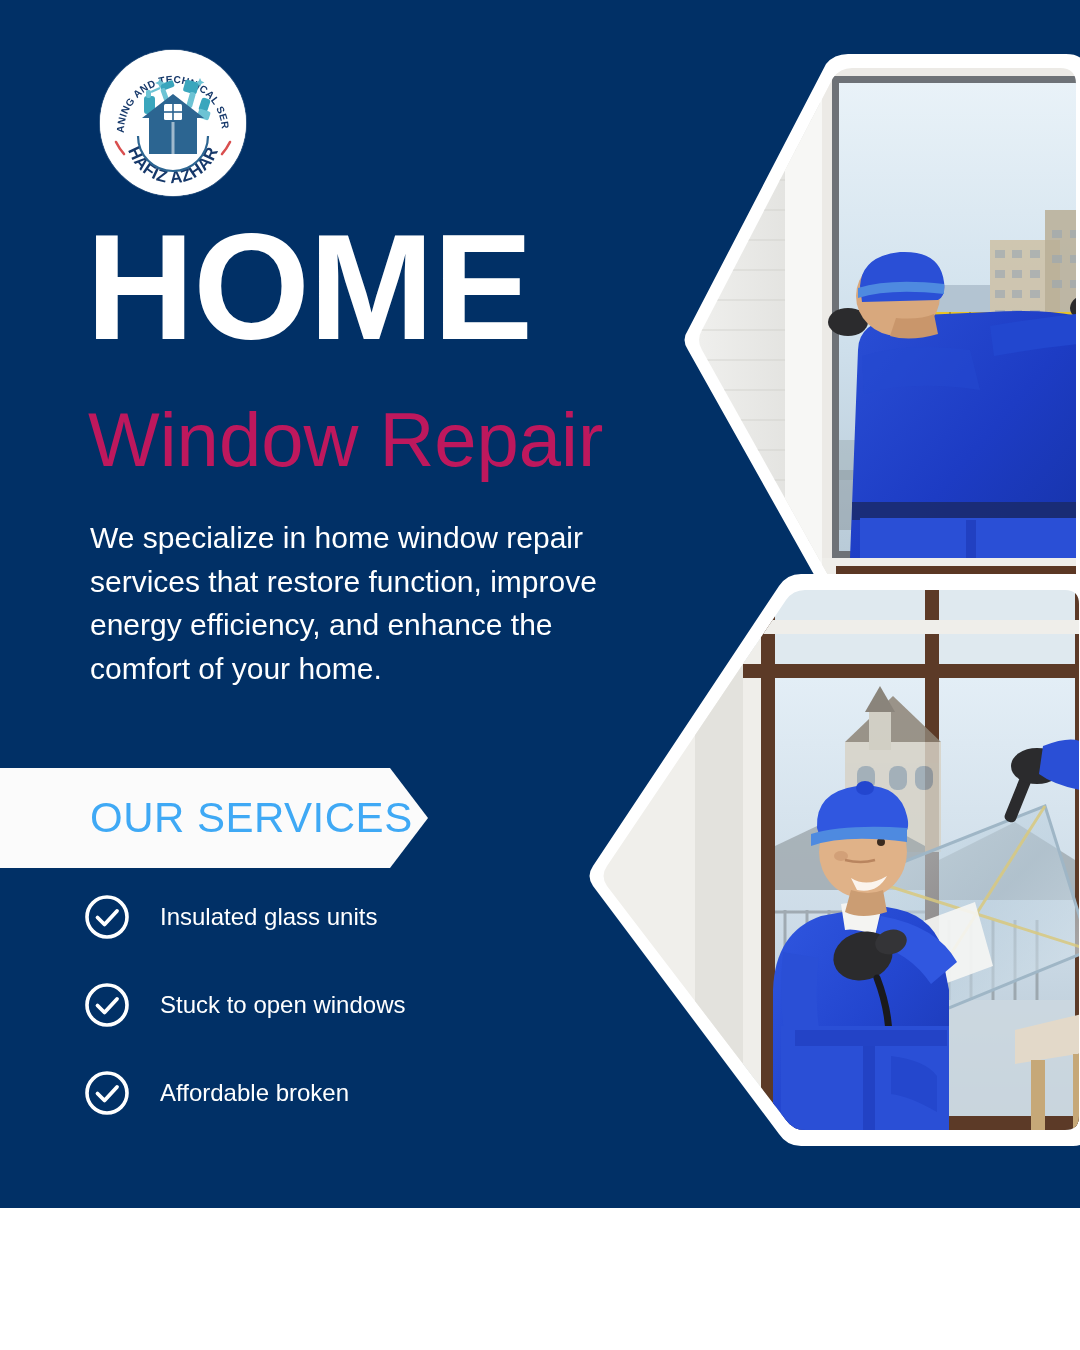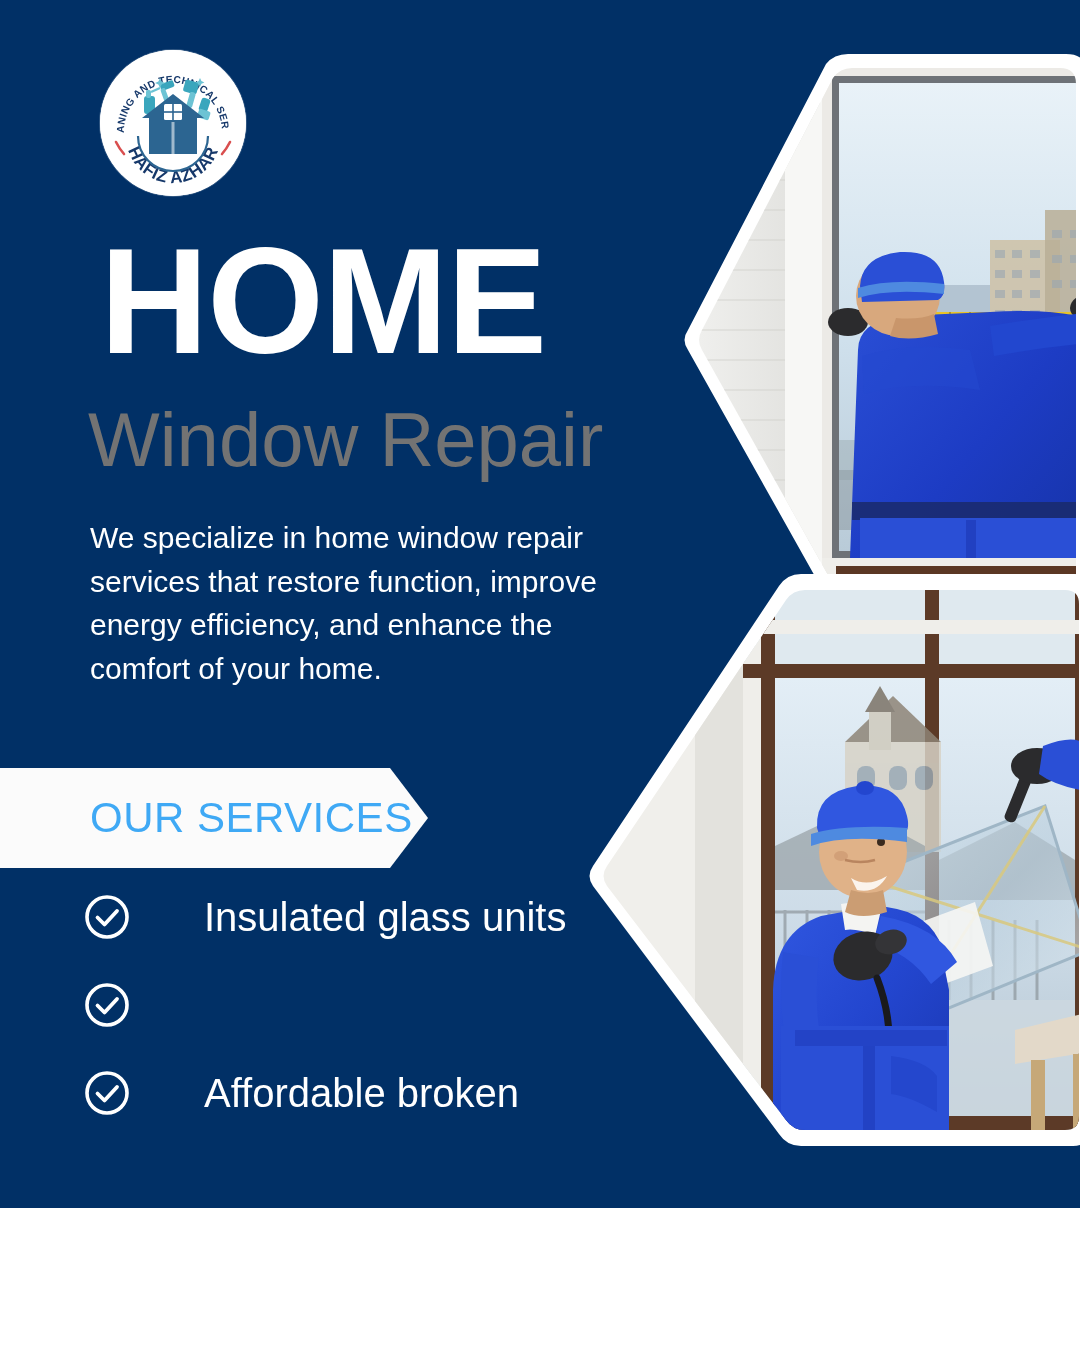--- a/index.html
+++ b/index.html
@@ -30,26 +30,26 @@
   .logo svg{display:block;width:146px;height:146px;}
 
   
   .headline{
     position:absolute;left:86px;top:216px;
     color:#ffffff;
     font-size:150px;
     line-height:0.95;
     font-weight:700;
     letter-spacing:-1px;
-    margin:14px;
+    margin:0;
     white-space:nowrap;
   }
   .subhead{
     position:absolute;left:88px;top:400px;
-    color:#737373;
+    color:#be185d;
     font-size:76px;
     line-height:1.05;
     font-weight:400;
     margin:0;
     white-space:nowrap;
   }
   .desc{
     position:absolute;left:86px;top:512px;width:545px;
     color:#ffffff;
     font-size:30px;
@@ -82,23 +82,22 @@
   .service-item{
     display:flex;align-items:center;
     height:66px;
     margin-bottom:22px;
   }
   .check-icon{
     flex:0 0 auto;width:46px;height:46px;margin-right:30px;
   }
   .check-icon svg{display:block;width:46px;height:46px;}
   .service-text{
-    color:#ffffff;font-size:40px;font-weight:400;line-height:1;
+    color:#ffffff;font-size:24px;font-weight:400;line-height:1;
     white-space:nowrap;
-    margin-left:44px;
   }
 
   
   .photo{
     position:absolute;
     overflow:hidden;
   }
   .photo-top{
     left:590px;top:50px;width:500px;height:560px;
   }
@@ -452,20 +451,21 @@
       </span>
       <span class="service-text">Insulated glass units</span>
     </li>
     <li class="service-item">
       <span class="check-icon">
         <svg viewBox="0 0 46 46">
             <circle cx="23" cy="23" r="20" fill="none" stroke="#ffffff" stroke-width="3.6"></circle>
             <path d="M 13.5,23.5 L 20.5,30.5 L 33,17" fill="none" stroke="#ffffff" stroke-width="3.8" stroke-linecap="round" stroke-linejoin="round"></path>
           </svg>
       </span>
+      <span class="service-text">Stuck to open windows</span>
     </li>
     <li class="service-item">
       <span class="check-icon">
         <svg viewBox="0 0 46 46">
             <circle cx="23" cy="23" r="20" fill="none" stroke="#ffffff" stroke-width="3.6"></circle>
             <path d="M 13.5,23.5 L 20.5,30.5 L 33,17" fill="none" stroke="#ffffff" stroke-width="3.8" stroke-linecap="round" stroke-linejoin="round"></path>
           </svg>
       </span>
       <span class="service-text">Affordable broken</span>
     </li>

